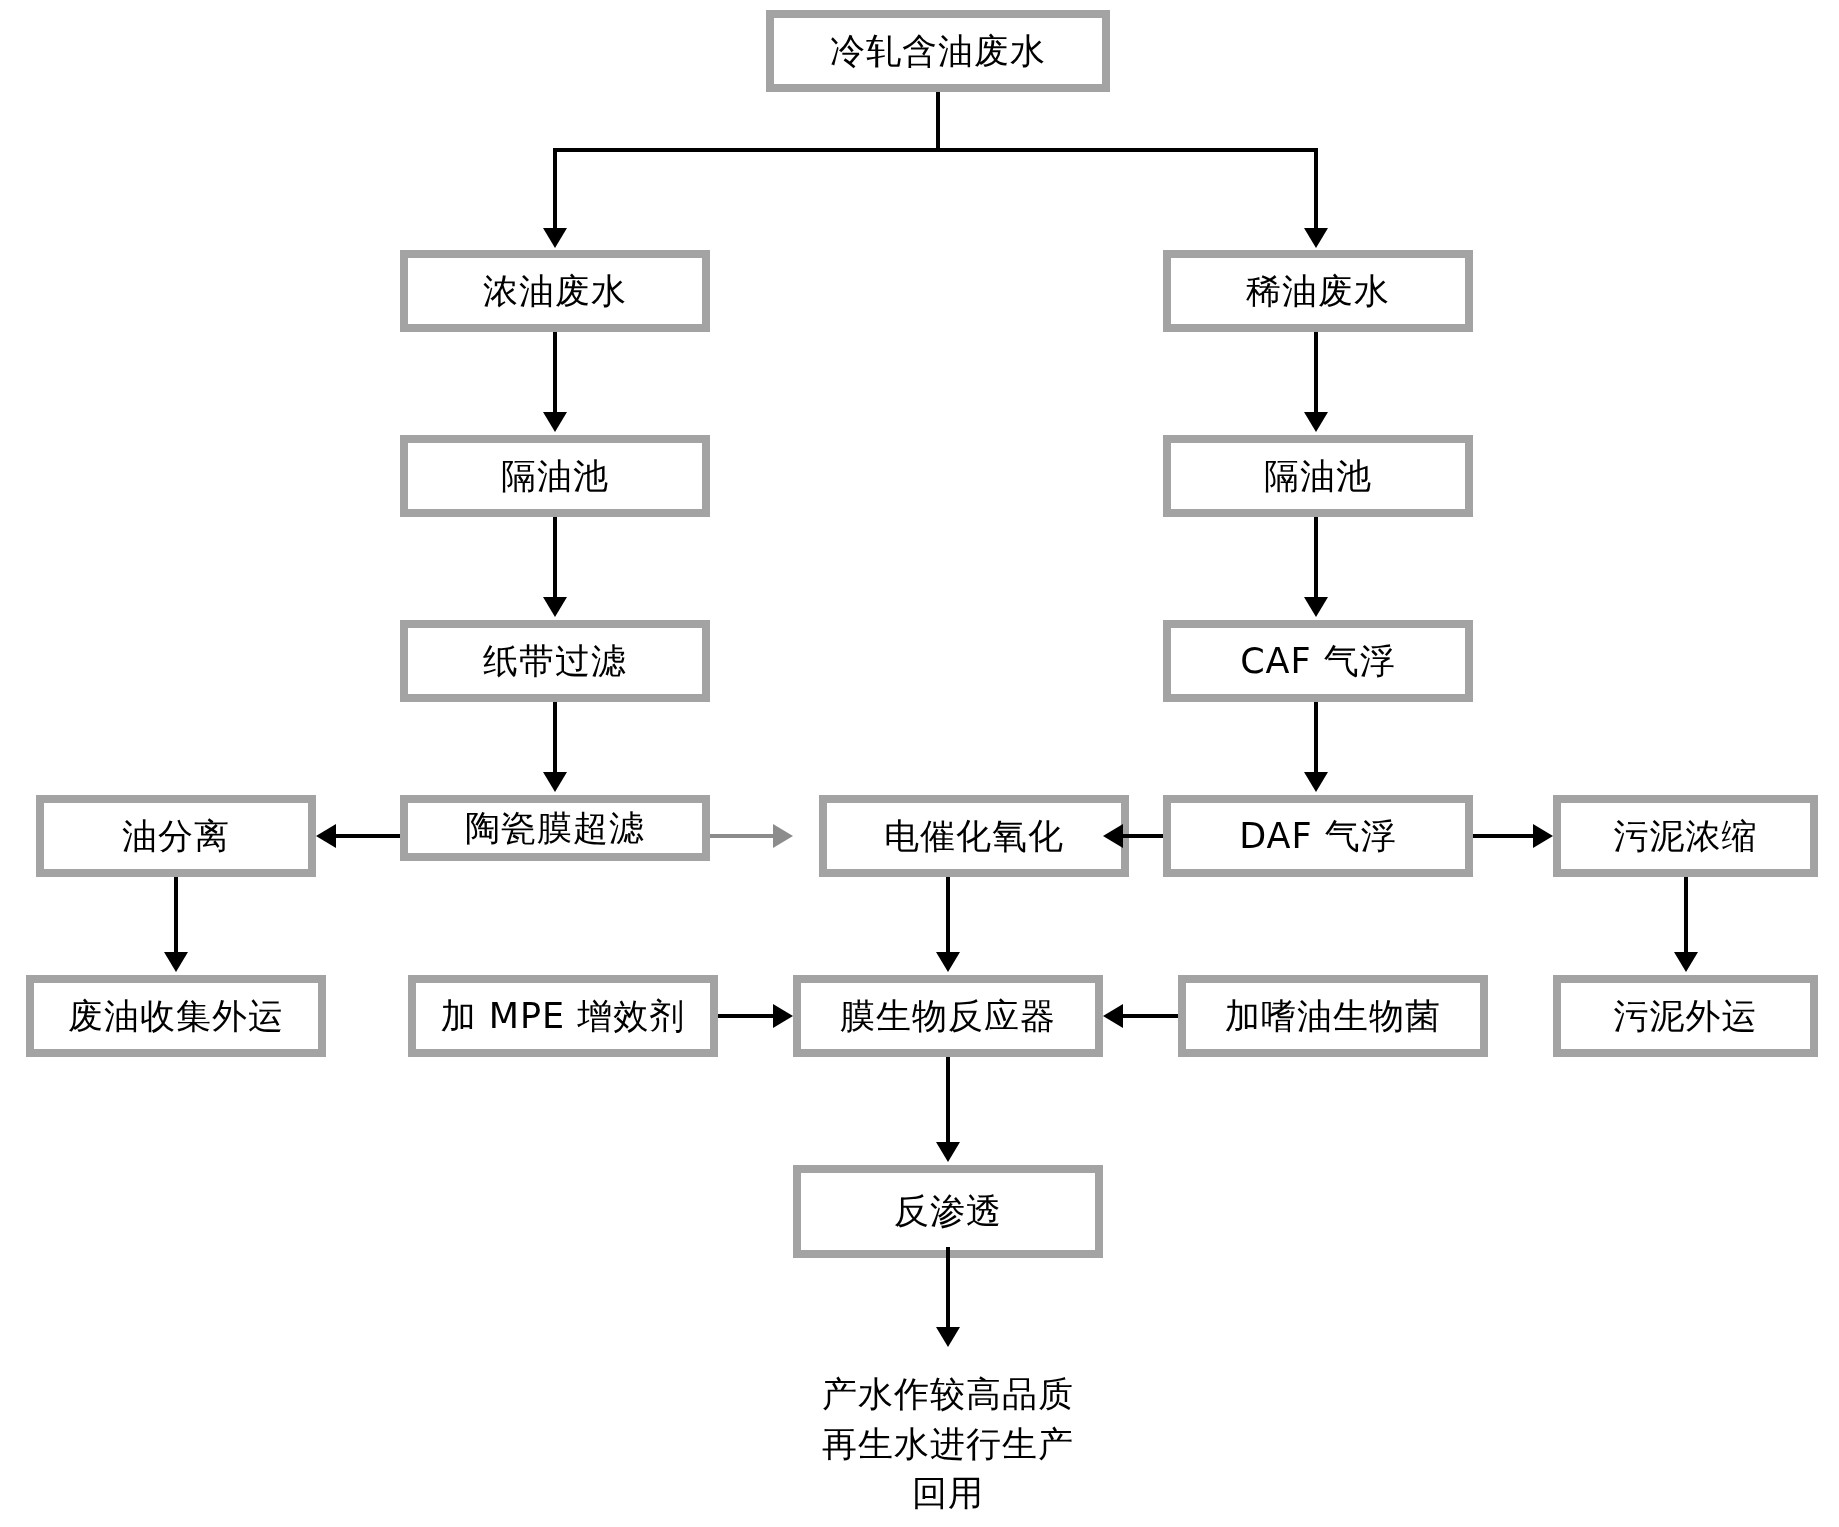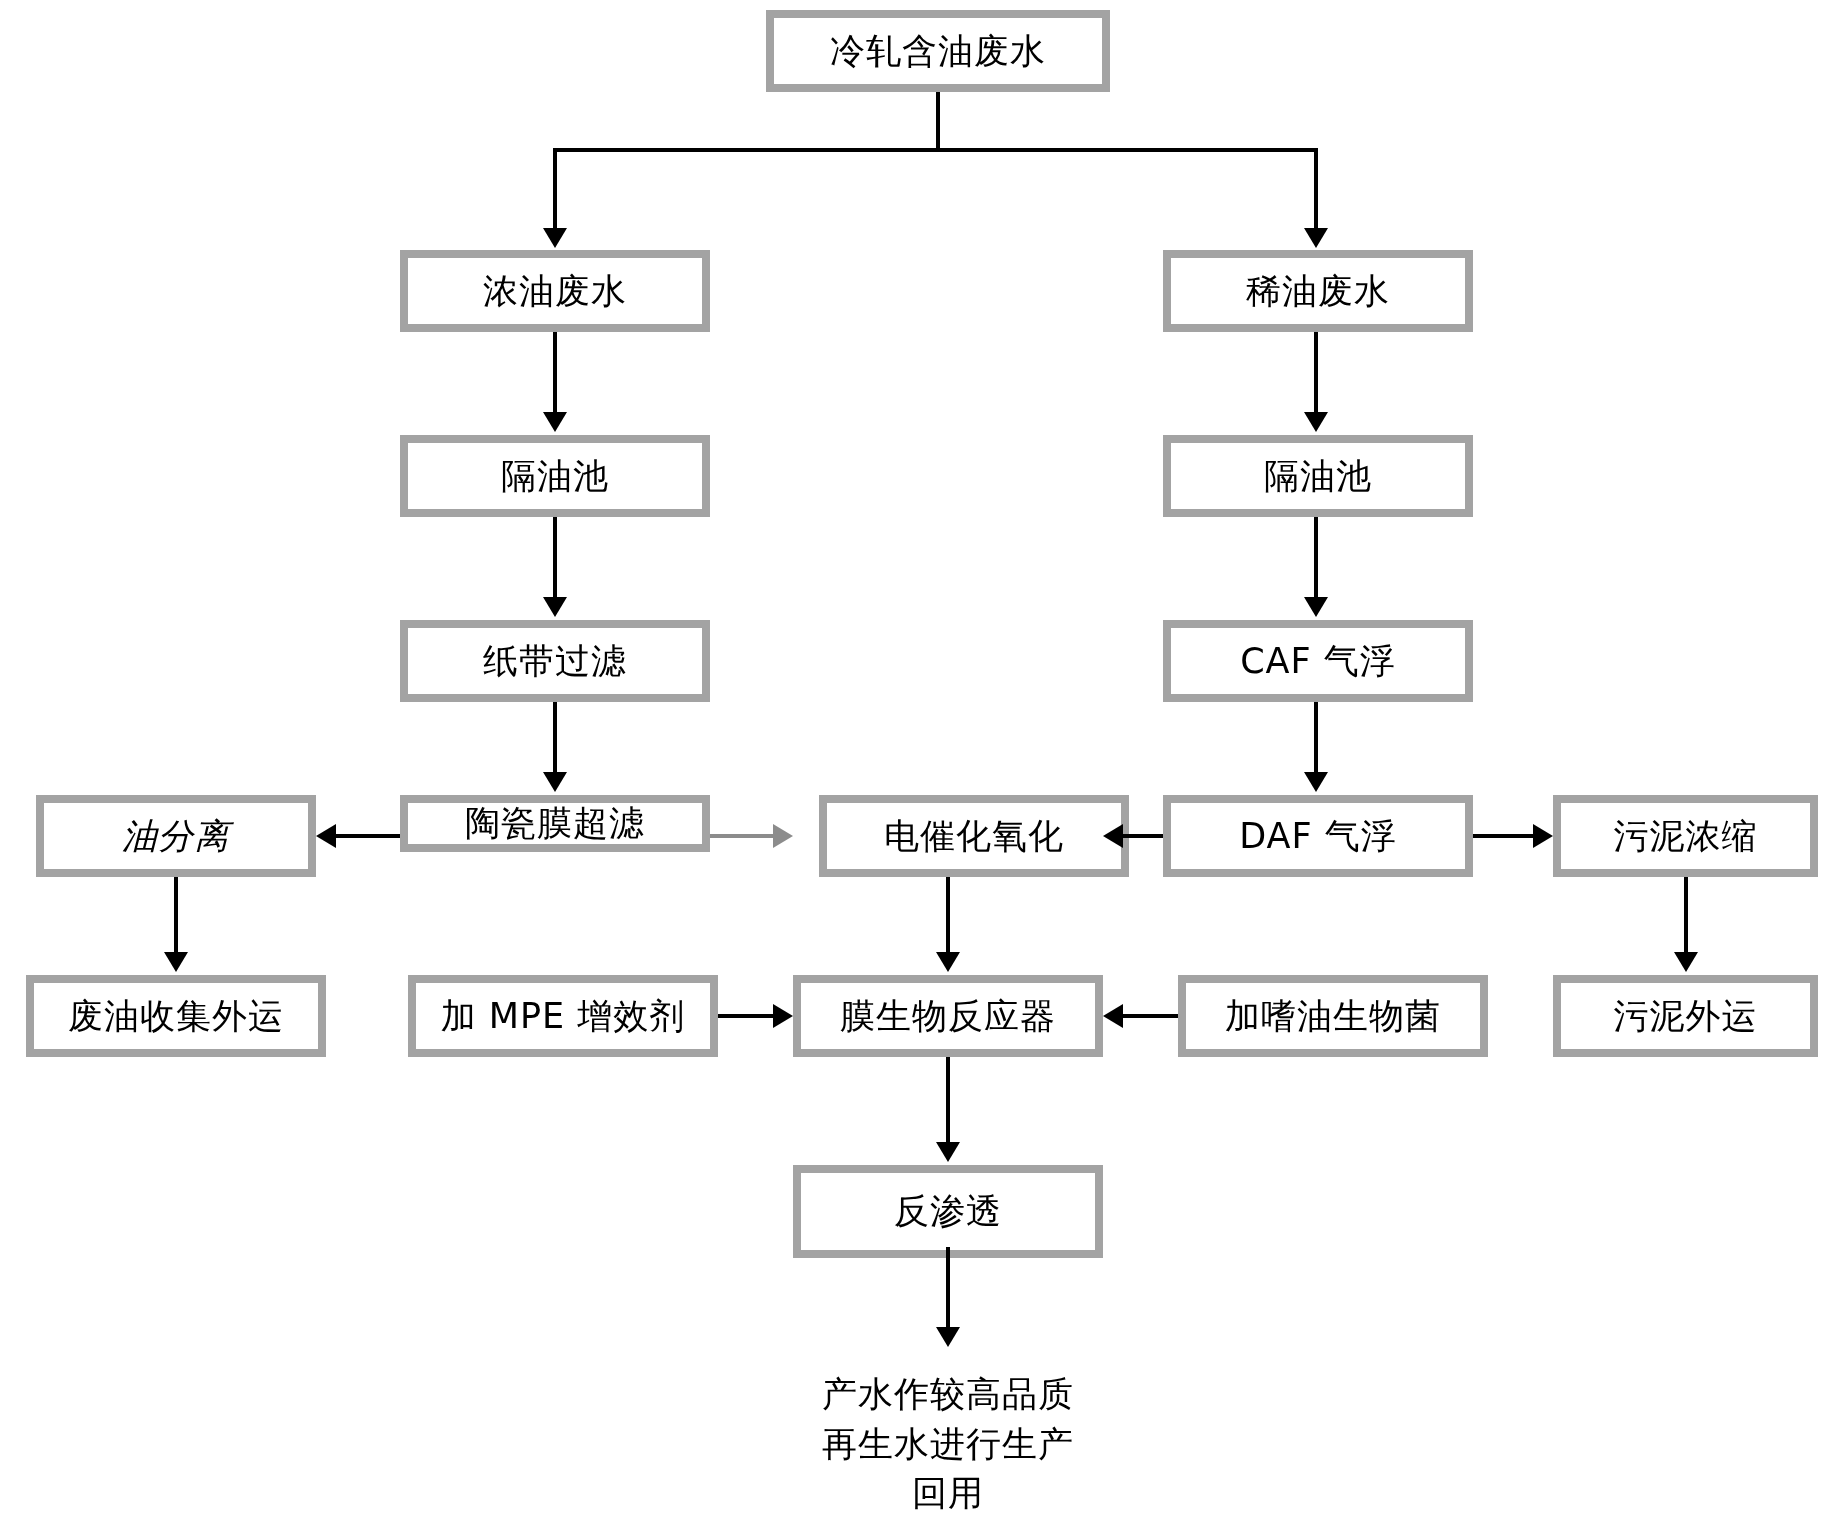--- a/index.html
+++ b/index.html
@@ -87,23 +87,23 @@
   <div class="node" style="left:1163px; top:250px; width:310px; height:82px;">稀油废水</div>
 
   <div class="node" style="left:400px; top:435px; width:310px; height:82px;">隔油池</div>
 
   <div class="node" style="left:1163px; top:435px; width:310px; height:82px;">隔油池</div>
 
   <div class="node" style="left:400px; top:620px; width:310px; height:82px;">纸带过滤</div>
 
   <div class="node" style="left:1163px; top:620px; width:310px; height:82px;">CAF 气浮</div>
 
-  <div class="node" style="left:36px; top:795px; width:280px; height:82px;font-style:italic;">油分离</div>
+  <div class="node" style="left:36px; top:795px; width:280px; height:82px;">油分离</div>
 
-  <div class="node" style="left:400px; top:795px; width:310px; height:57px;">陶瓷膜超滤</div>
+  <div class="node" style="left:400px; top:795px; width:310px; height:66px;">陶瓷膜超滤</div>
 
   <div class="node" style="left:793px; top:795px; width:310px; height:82px;margin-left:26px;">电催化氧化</div>
 
   <div class="node" style="left:1163px; top:795px; width:310px; height:82px;">DAF 气浮</div>
 
   <div class="node" style="left:1553px; top:795px; width:265px; height:82px;">污泥浓缩</div>
 
   <div class="node" style="left:26px; top:975px; width:300px; height:82px;">废油收集外运</div>
 
   <div class="node" style="left:408px; top:975px; width:310px; height:82px;">加 MPE 增效剂</div>

